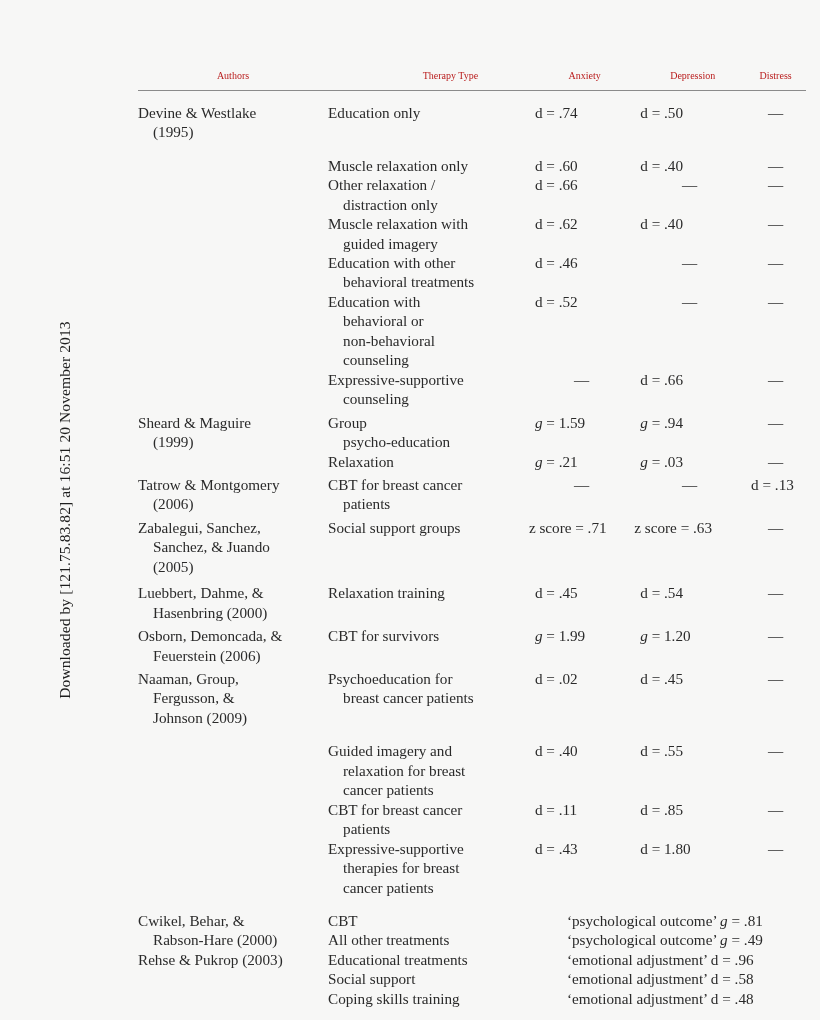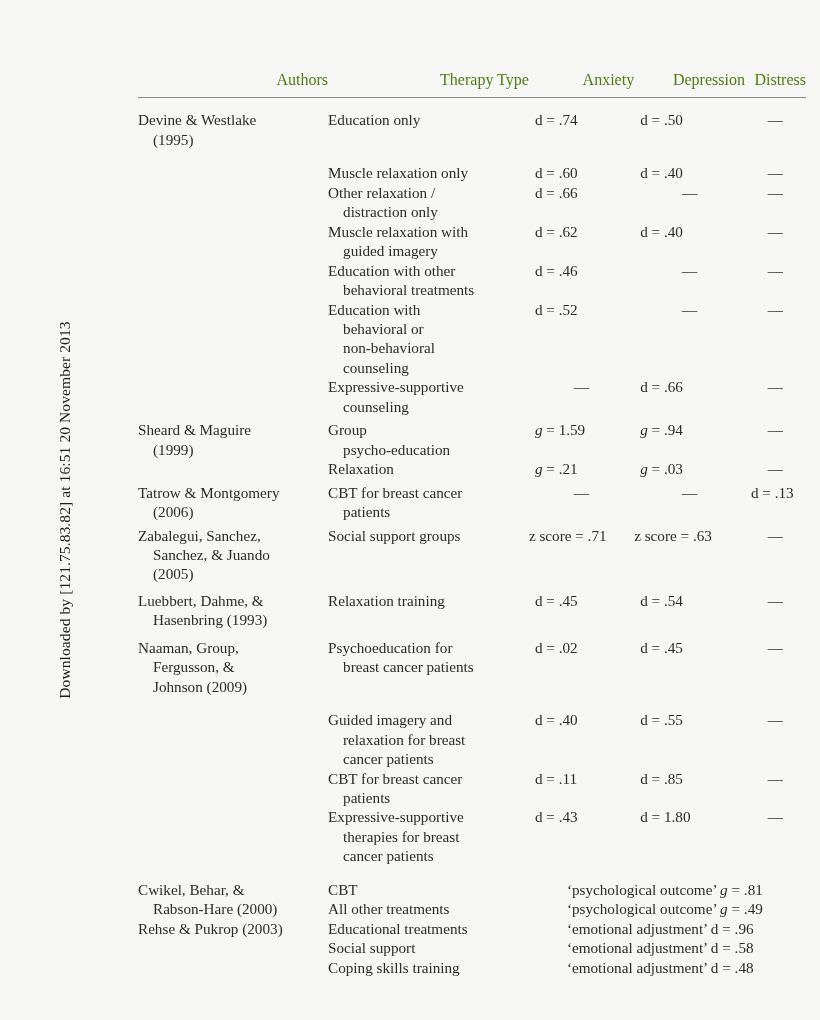--- a/index.html
+++ b/index.html
@@ -45,25 +45,25 @@
 
   table.metatable {
     width: 100%;
     border-collapse: collapse;
     font-size: 15.2px;
     line-height: 1.28;
   }
 
   table.metatable thead th {
     font-weight: normal;
-    font-size: 16px;
+    font-size: 10px;
     padding: 0 0 7px 0;
     vertical-align: bottom;
-    text-align: right;
-    color: #4d7c0f;
+    text-align: center;
+    color: #b91c1c;
   }
   thead tr.header-row th { border-bottom: 1.6px solid #8b8b8b; }
 
   th.col-authors  { width: 196px; }
   th.col-therapy  { width: 208px; }
   th.col-anxiety  { width: 108px; }
   th.col-depress  { width: 114px; }
   th.col-distress { width: 62px;  }
 
   
@@ -277,31 +277,43 @@
           <td class="val shift"><span>z score = .71</span></td>
           <td class="val shift"><span>z score = .63</span></td>
           <td class="val dash"><span>—</span></td>
         </tr>
         <tr class="r gap-sm">
           <td colspan="5"></td>
         </tr>
         <tr class="r">
           <td class="authors">
             <span class="ln">Luebbert, Dahme, &amp;</span>
-            <span class="ln cont">Hasenbring (1993)</span>
+            <span class="ln cont">Hasenbring (2000)</span>
           </td>
           <td class="therapy">
             <span class="ln">Relaxation training</span>
           </td>
           <td class="val"><span>d = .45</span></td>
           <td class="val"><span>d = .54</span></td>
           <td class="val dash"><span>—</span></td>
         </tr>
         <tr class="r gap-xs">
           <td colspan="5"></td>
+        </tr>
+        <tr class="r">
+          <td class="authors">
+            <span class="ln">Osborn, Demoncada, &amp;</span>
+            <span class="ln cont">Feuerstein (2006)</span>
+          </td>
+          <td class="therapy">
+            <span class="ln">CBT for survivors</span>
+          </td>
+          <td class="val"><span><span class="ital">g</span> = 1.99</span></td>
+          <td class="val"><span><span class="ital">g</span> = 1.20</span></td>
+          <td class="val dash"><span>—</span></td>
         </tr>
         <tr class="r gap-xs">
           <td colspan="5"></td>
         </tr>
         <tr class="r">
           <td class="authors">
             <span class="ln">Naaman, Group,</span>
             <span class="ln cont">Fergusson, &amp;</span>
             <span class="ln cont">Johnson (2009)</span>
           </td>

